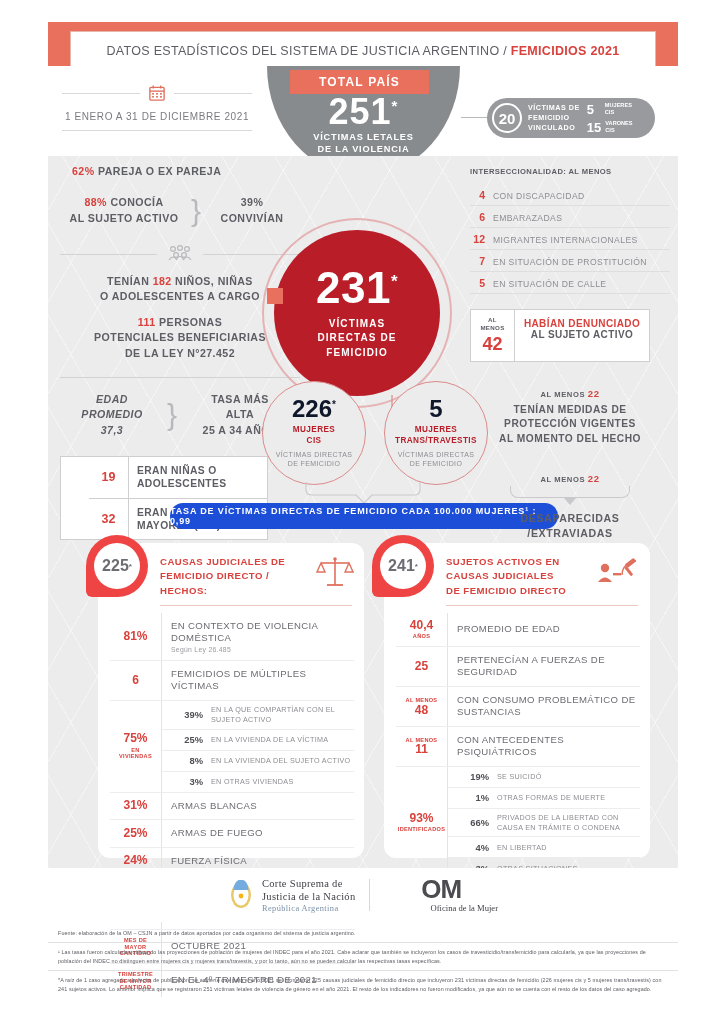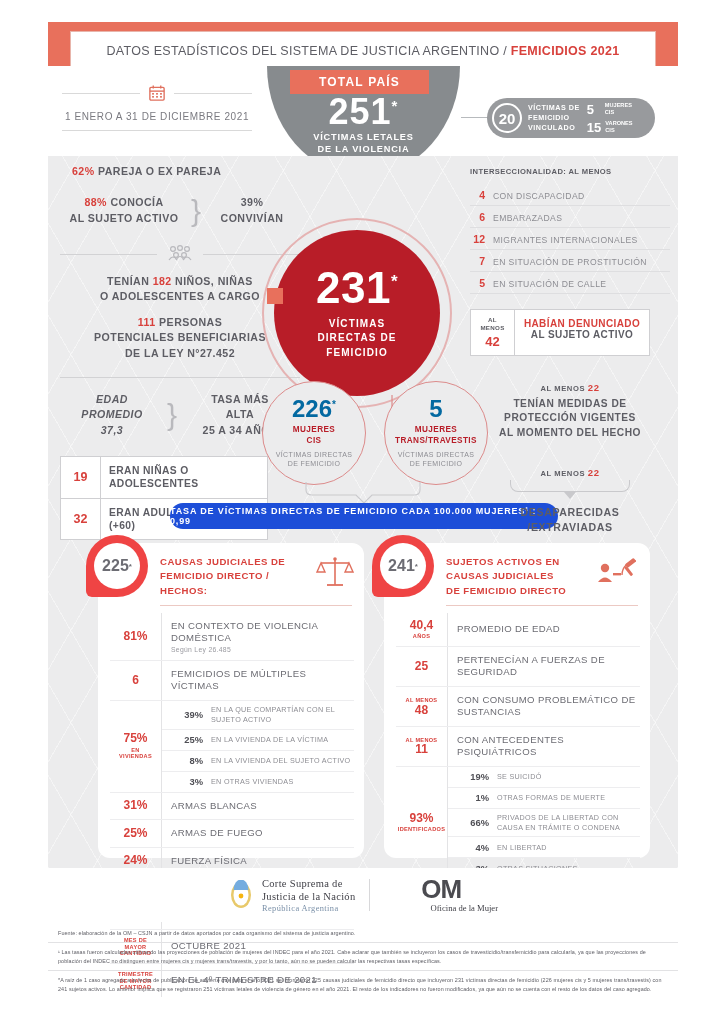--- a/index.html
+++ b/index.html
@@ -96,21 +96,21 @@
   .people-sep .r { flex:1; height:1px; background:#d2d2d4; }
 
   .center-txt { text-align:center; margin-top:10px; }
   .hr-soft { height:1px; background:#d2d2d4; margin-top:16px; }
 
   .edad-row { display:flex; align-items:center; margin-top:14px; }
   .edad-row .a { width:104px; text-align:center;font-style:italic; }
   .edad-row .b { flex:1; text-align:center; }
 
   
-  .mini-table { margin-top:18px; border:1px solid #cfcfd2; background:#fff; width:208px; }
+  .mini-table { margin-top:18px; border:1px solid #cfcfd2; background:#fff; width:208px;padding-left:28px; }
   .mini-row { display:flex; align-items:stretch; border-bottom:1px solid #cfcfd2; }
   .mini-row:last-child { border-bottom:none; }
   .mini-num { width:40px; display:flex; align-items:center; justify-content:center;
     color:#d8413c; font-size:12.5px; font-weight:bold; border-right:1px solid #cfcfd2; }
   .mini-txt { flex:1; padding:7px 8px; font-size:10.3px; font-weight:bold; color:#5d5d64;
     letter-spacing:.4px; line-height:1.3; }
 
   
   .ring-outer { position:absolute; left:262px; top:218px; width:190px; height:190px;
     border:2px solid #e5b3b3; border-radius:50%; }
@@ -120,21 +120,21 @@
   .red-circle .big { color:#fff; font-size:44px; font-weight:bold; line-height:1; letter-spacing:.5px; }
   .red-circle .big sup { font-size:17px; vertical-align:super; }
   .red-circle .sub { margin-top:7px; color:#fff; font-size:10px; font-weight:bold;
     letter-spacing:1.1px; line-height:1.45; text-align:center; }
   .red-square { position:absolute; left:267px; top:288px; width:16px; height:16px; background:#e8705c; }
 
   
   .sub-circle { position:absolute; width:104px; height:104px; border:1.6px solid #dc8b8b;
     border-radius:50%; background:#ececed; display:flex; flex-direction:column;
     align-items:center; justify-content:center; text-align:center; }
-  .sub-circle .n { color:#0369a1; font-size:24px; font-weight:bold; line-height:1; }
+  .sub-circle .n { color:#0f172a; font-size:24px; font-weight:bold; line-height:1; }
   .sub-circle .n sup { font-size:10px; vertical-align:super; }
   .sub-circle .l1 { margin-top:4px; color:#b81d28; font-size:8.2px; font-weight:bold; letter-spacing:.4px; line-height:1.3; }
   .sub-circle .l2 { margin-top:3px; color:#8d8d93; font-size:7px; letter-spacing:.4px; line-height:1.35; }
   #sc-left { left:262px; top:381px; }
   #sc-right { left:384px; top:381px; }
 
   
   .rate-pill { position:absolute; left:170px; top:503px; width:388px; height:26px;
     background:#1d4ed8; border-radius:13px; display:flex; align-items:center; justify-content:center; }
   .rate-pill span { color:#fff; font-size:9px; font-weight:bold; letter-spacing:.85px; }
@@ -145,21 +145,21 @@
   .inter-title span { color:#5d5d64; font-size:7.6px; }
   .inter-ul { margin-top:8px; }
   .inter-li { display:flex; align-items:baseline; gap:8px; padding:4.5px 0;
     border-bottom:1px solid #dedee0; }
   .inter-li .n { color:#d8413c; font-size:10.5px; font-weight:bold; min-width:15px; text-align:right; }
   .inter-li .t { color:#8d8d93; font-size:8.6px; letter-spacing:.4px; }
 
   .denun { margin-top:15px; border:1px solid #cfcfd2; background:#fff; display:flex; width:180px; }
   .denun .left { width:44px; border-right:1px solid #cfcfd2; padding:6px 2px; text-align:center; }
   .denun .left .s { font-size:6.2px; font-weight:bold; color:#5d5d64; letter-spacing:.3px; line-height:1.25; }
-  .denun .left .n { color:#d8413c; font-size:13px; font-weight:bold; margin-top:2px; }
+  .denun .left .n { color:#d8413c; font-size:18px; font-weight:bold; margin-top:2px; }
   .denun .right { flex:1; padding:8px 4px; text-align:center; }
   .denun .right .a { color:#d8413c; font-size:10px; font-weight:bold; letter-spacing:.4px; }
   .denun .right .b { color:#5d5d64; font-size:10px; font-weight:bold; letter-spacing:.4px; }
 
   .medidas { margin-top:26px; text-align:center; }
   .medidas .cap { font-size:7.6px; font-weight:bold; color:#5d5d64; letter-spacing:.6px; }
   .medidas .cap b { color:#d8413c; font-size:9.5px; }
   .medidas .body { margin-top:4px; font-size:10.2px; font-weight:bold; color:#5d5d64;
     letter-spacing:.5px; line-height:1.45; }
 

